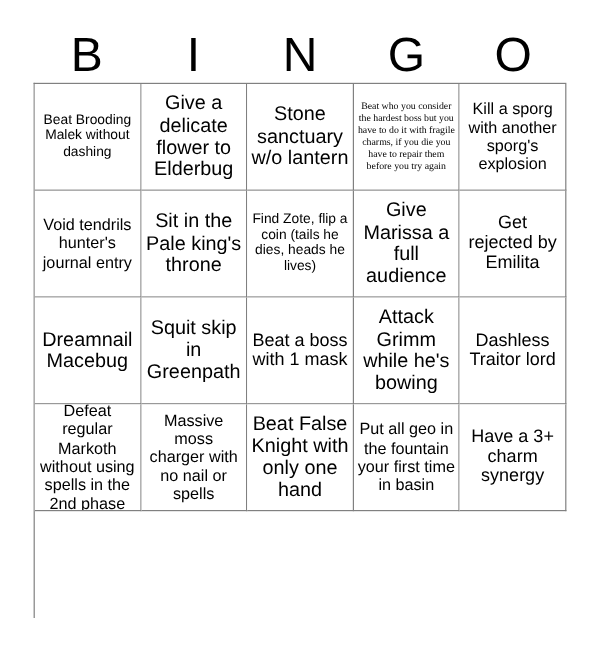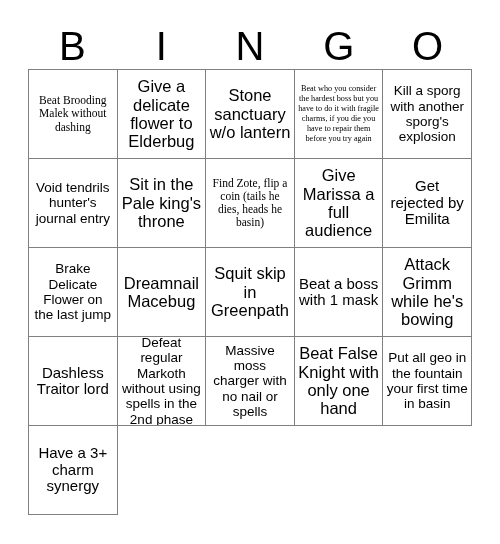--- a/index.html
+++ b/index.html
@@ -68,21 +68,21 @@
   }
   .cell-text {
     display: block;
     width: 100%;
     line-height: 1.14;
     word-wrap: break-word;
     color: #000000;
   }
   
   .fs-xs  { font-size:  8.2px; line-height: 1.20; font-family: Liberation Serif, serif; }
-  .fs-sm  { font-size: 11.5px; line-height: 1.15; font-family: Liberation Serif, serif; }
+  .fs-sm  { font-size: 11.5px; line-height: 1.15; }
   .fs-md  { font-size: 13.5px; line-height: 1.14; }
   .fs-lg  { font-size: 16.5px; line-height: 1.12; }
   .fs-xl  { font-size: 15px; line-height: 1.10; }
 </style>
 </head>
 <body>
 
 <div id="card-root">
 
   <div id="bingo-header">
@@ -110,30 +110,27 @@
       <div class="bingo-cell">
         <span class="cell-text fs-md">Kill a sporg with another sporg's explosion</span>
       </div>
       <div class="bingo-cell">
         <span class="cell-text fs-md">Void tendrils hunter's journal entry</span>
       </div>
       <div class="bingo-cell">
         <span class="cell-text fs-lg">Sit in the Pale king's throne</span>
       </div>
       <div class="bingo-cell">
-        <span class="cell-text fs-sm">Find Zote, flip a coin (tails he dies, heads he basin)</span>
+        <span class="cell-text fs-sm">Find Zote, flip a coin (tails he dies, heads he lives)</span>
       </div>
       <div class="bingo-cell">
         <span class="cell-text fs-lg">Give Marissa a full audience</span>
       </div>
       <div class="bingo-cell">
         <span class="cell-text fs-xl">Get rejected by Emilita</span>
-      </div>
-      <div class="bingo-cell">
-        <span class="cell-text fs-md">Brake Delicate Flower on the last jump</span>
       </div>
       <div class="bingo-cell">
         <span class="cell-text fs-lg">Dreamnail Macebug</span>
       </div>
       <div class="bingo-cell">
         <span class="cell-text fs-lg">Squit skip in Greenpath</span>
       </div>
       <div class="bingo-cell">
         <span class="cell-text fs-xl">Beat a boss with 1 mask</span>
       </div>

